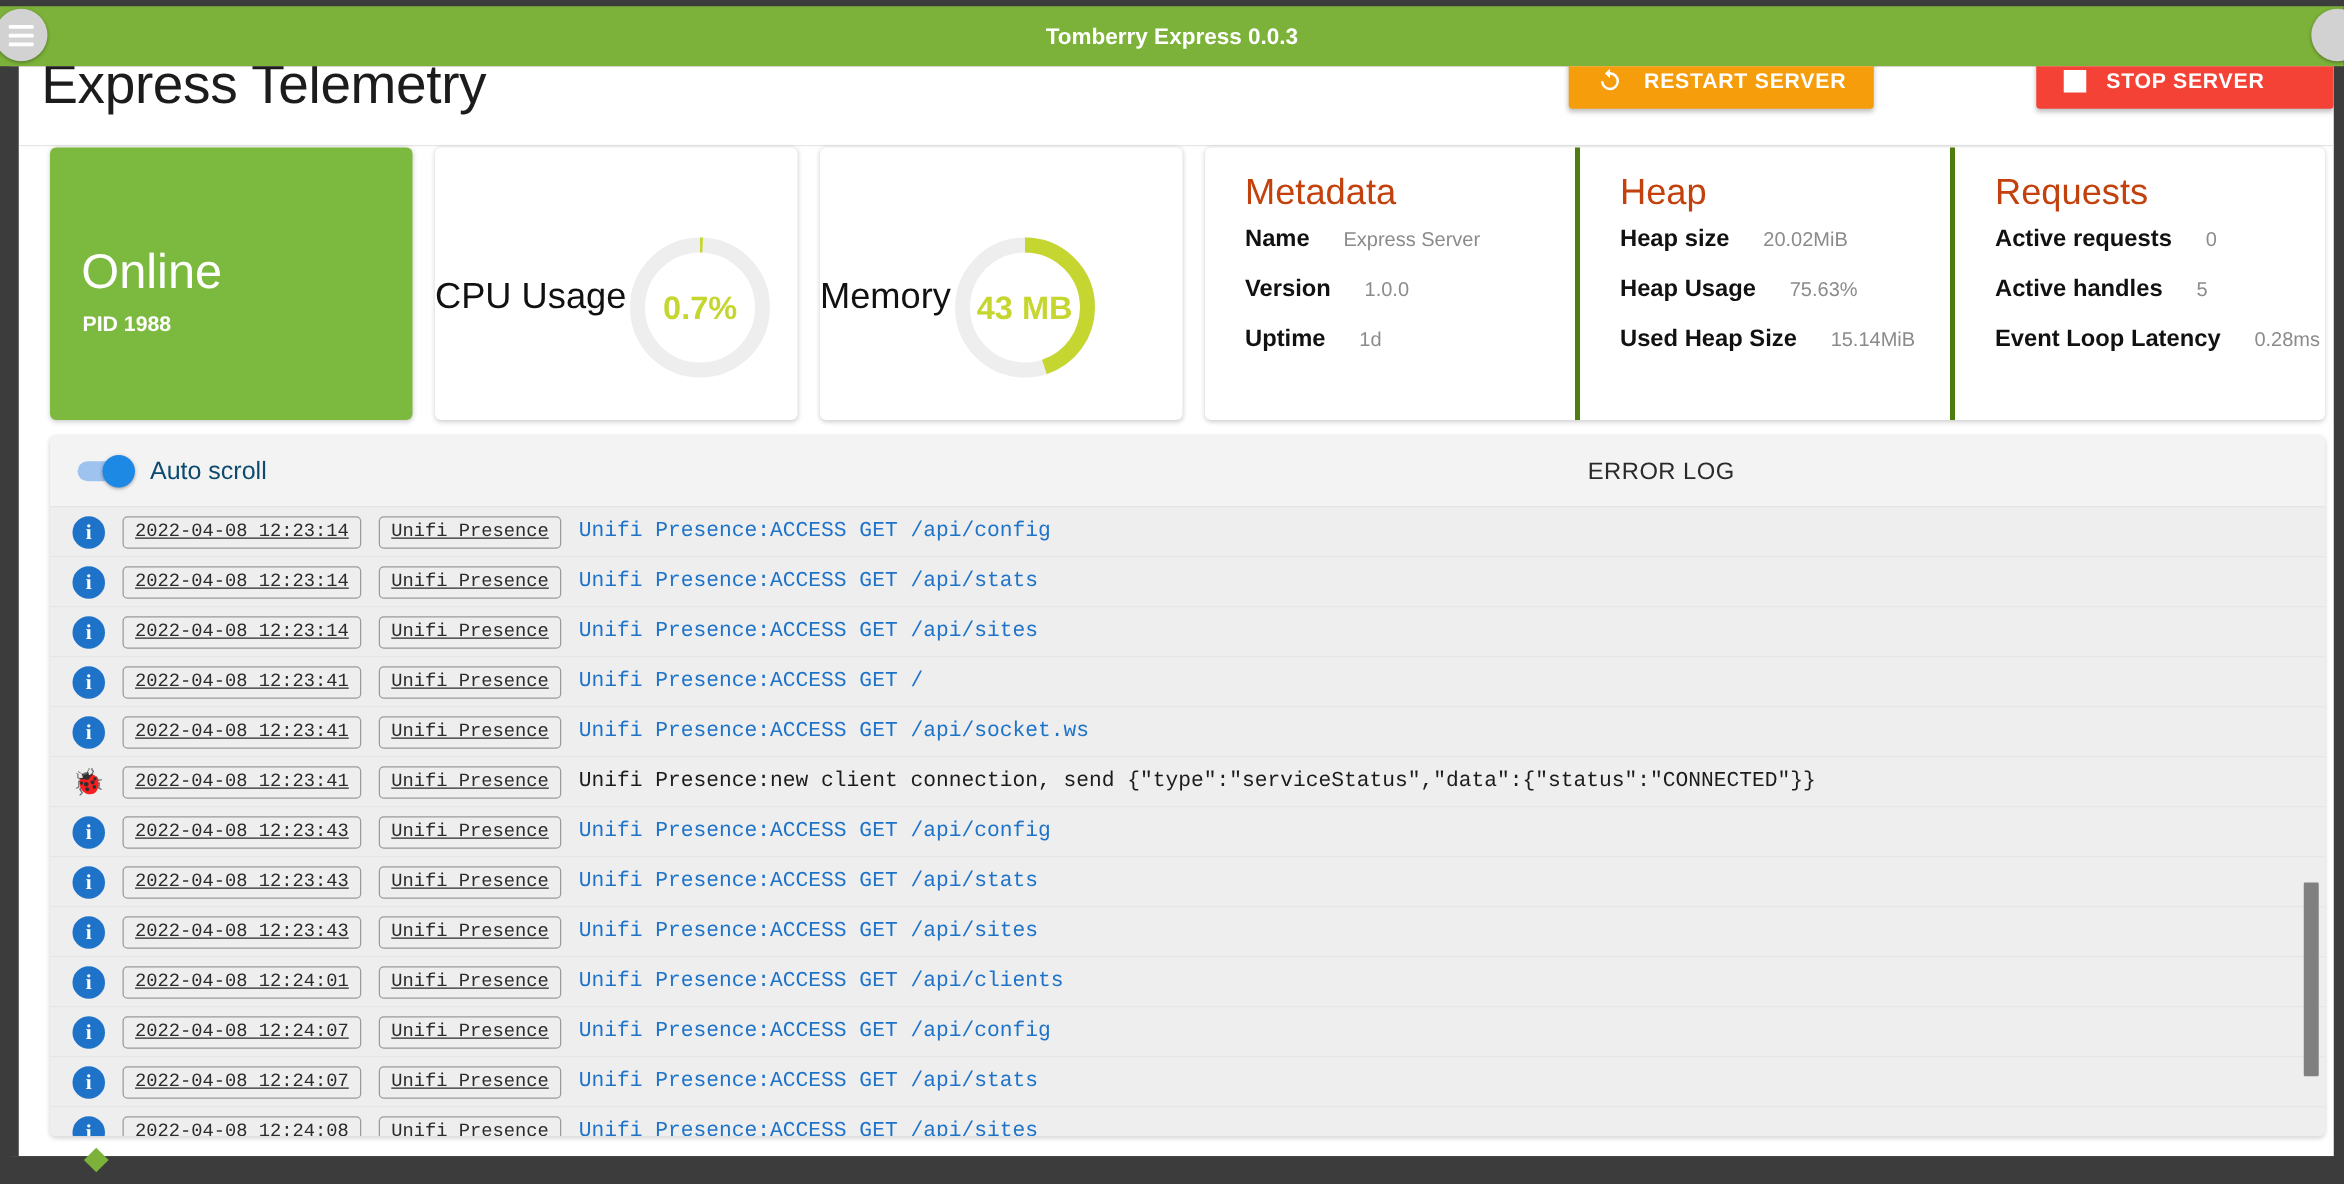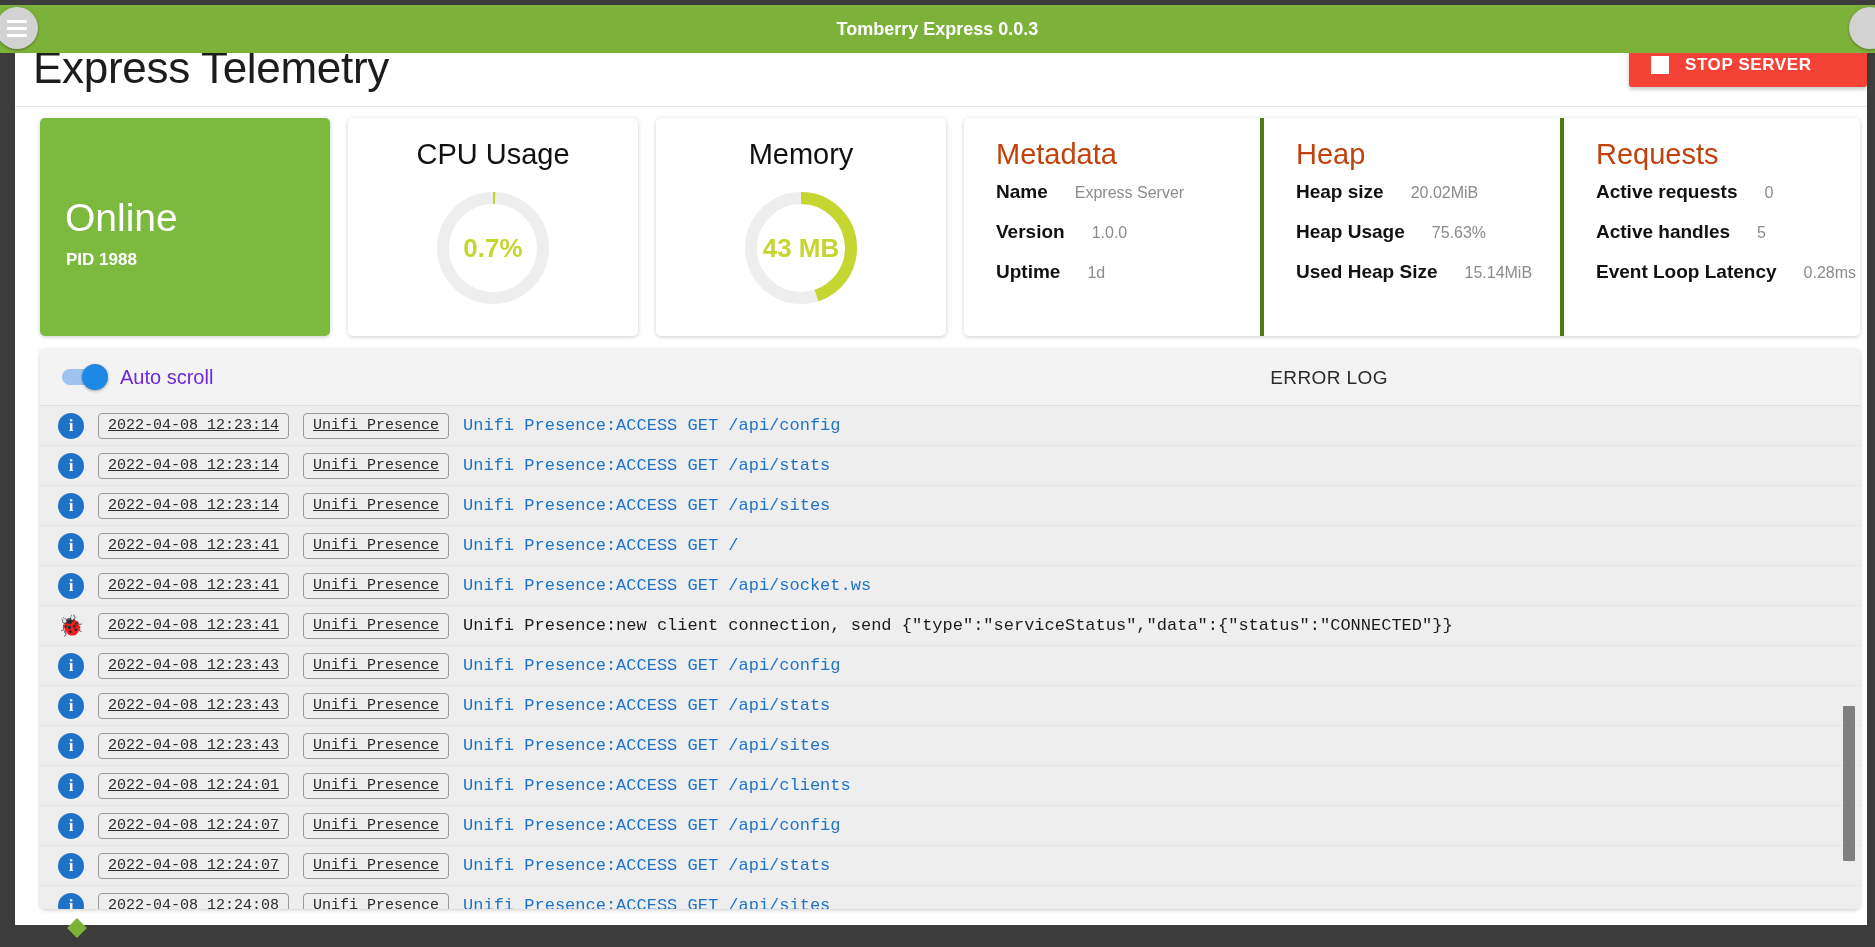--- a/index.html
+++ b/index.html
@@ -59,21 +59,21 @@
     position: absolute;
     left: 8px; top: 53px;
     width: 1859px; height: 872px;
     background: #ffffff;
     border-left: 7px solid #3c3c3c;
     overflow: hidden;
   }
 
   #header-row {
     position: relative;
-    height: 54px;
+    height: 64px;
     border-bottom: 1px solid #e6e6e6;
   }
   #page-title {
     position: absolute;
     left: 18px; top: -10px;
     font-size: 44px;
     font-weight: 400;
     color: #1c1c1c;
     letter-spacing: -.3px;
   }
@@ -118,21 +118,21 @@
   #status-label {
     position: absolute; left: 25px; top: 78px;
     font-size: 39px; color: #ffffff; font-weight: 400;
   }
   #status-pid {
     position: absolute; left: 26px; top: 132px;
     font-size: 17px; color: #ffffff; font-weight: bold;
   }
   .gauge-card {
     width: 290px;
-    display: flex; flex-direction: column;
+    display: flex; 
     align-items: center; padding-top: 20px;
   }
   .gauge-title {
     font-size: 29px; color: #111111; font-weight: 400;
   }
   .gauge-wrap { position: relative; width: 118px; height: 118px; margin-top: 18px; }
   .gauge-wrap svg { position: absolute; left: 0; top: 0; }
   .gauge-value {
     position: absolute; left: 0; top: 0;
     width: 118px; height: 118px;
@@ -187,21 +187,21 @@
     position: relative; width: 42px; height: 16px;
     background: #9ec3ef; border-radius: 8px;
   }
   #autoscroll-toggle::after {
     content: ""; position: absolute;
     right: -4px; top: -5px;
     width: 26px; height: 26px; border-radius: 50%;
     background: #1e88e5;
     box-shadow: 0 1px 3px rgba(0,0,0,.35);
   }
-  #autoscroll-label { font-size: 20px; color: #6d28d9; }
+  #autoscroll-label { font-size: 20px; color: #0c4a6e; }
   .log-tab {
     position: absolute; top: 0; height: 57px;
     display: flex; align-items: center; justify-content: center;
     font-size: 19px; letter-spacing: .4px;
     cursor: pointer;
   }
   #tab-logs {
     left: 455px; width: 240px;
     color: #1e88e5;
     border-bottom: 3px solid #1e88e5;
@@ -297,20 +297,26 @@
     <i></i>
     <i></i>
   </div>
   <div id="window-action-button"></div>
 
   <div id="page">
 
     <div id="header-row">
       <h1 id="page-title">Express Telemetry</h1>
 
+      <button class="action-btn" id="restart-server-button">
+        <svg class="restart-icon" viewBox="0 0 24 24">
+          <path d="M12 4 V1 L7.5 5.2 L12 9.4 V6.3 a5.7 5.7 0 1 1 -5.7 5.7 H4.1 A7.9 7.9 0 1 0 12 4 Z" fill="#ffffff"></path>
+        </svg>
+        <span>RESTART SERVER</span>
+      </button>
 
       <button class="action-btn" id="stop-server-button">
         <span class="stop-icon"></span>
         <span>STOP SERVER</span>
       </button>
     </div>
 
     <div id="cards">
 
       <div class="card" id="status-card">

